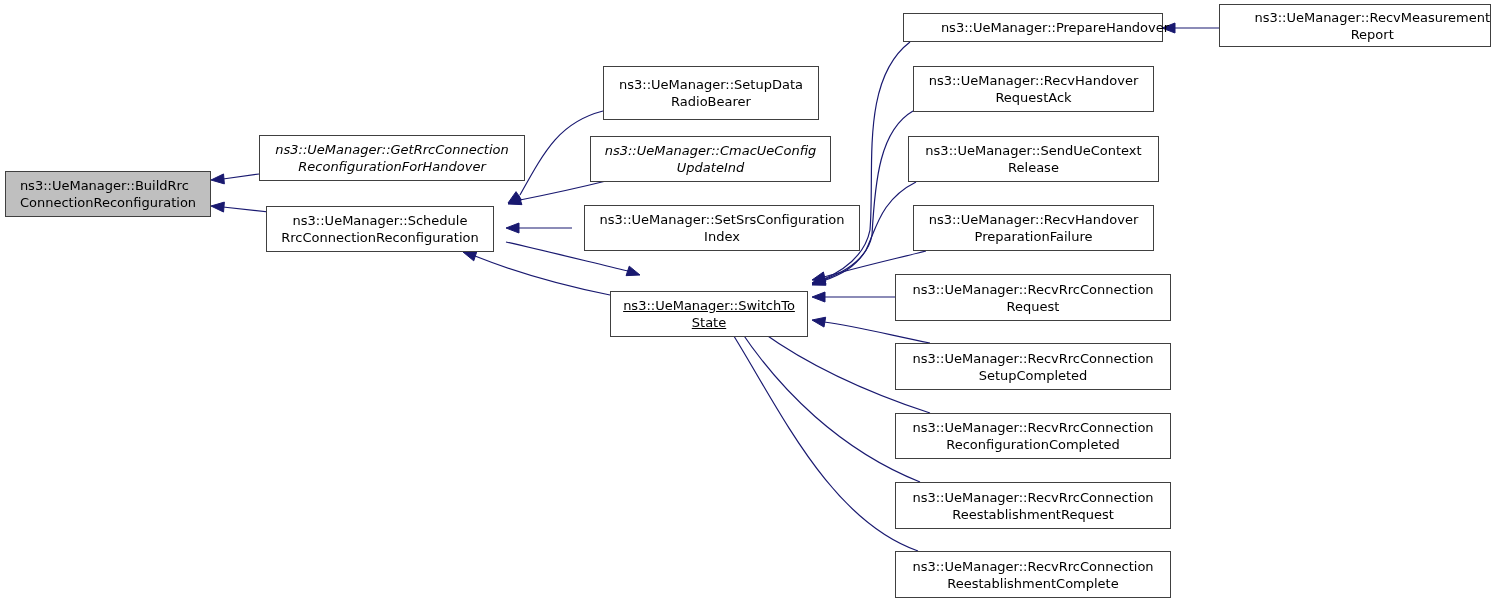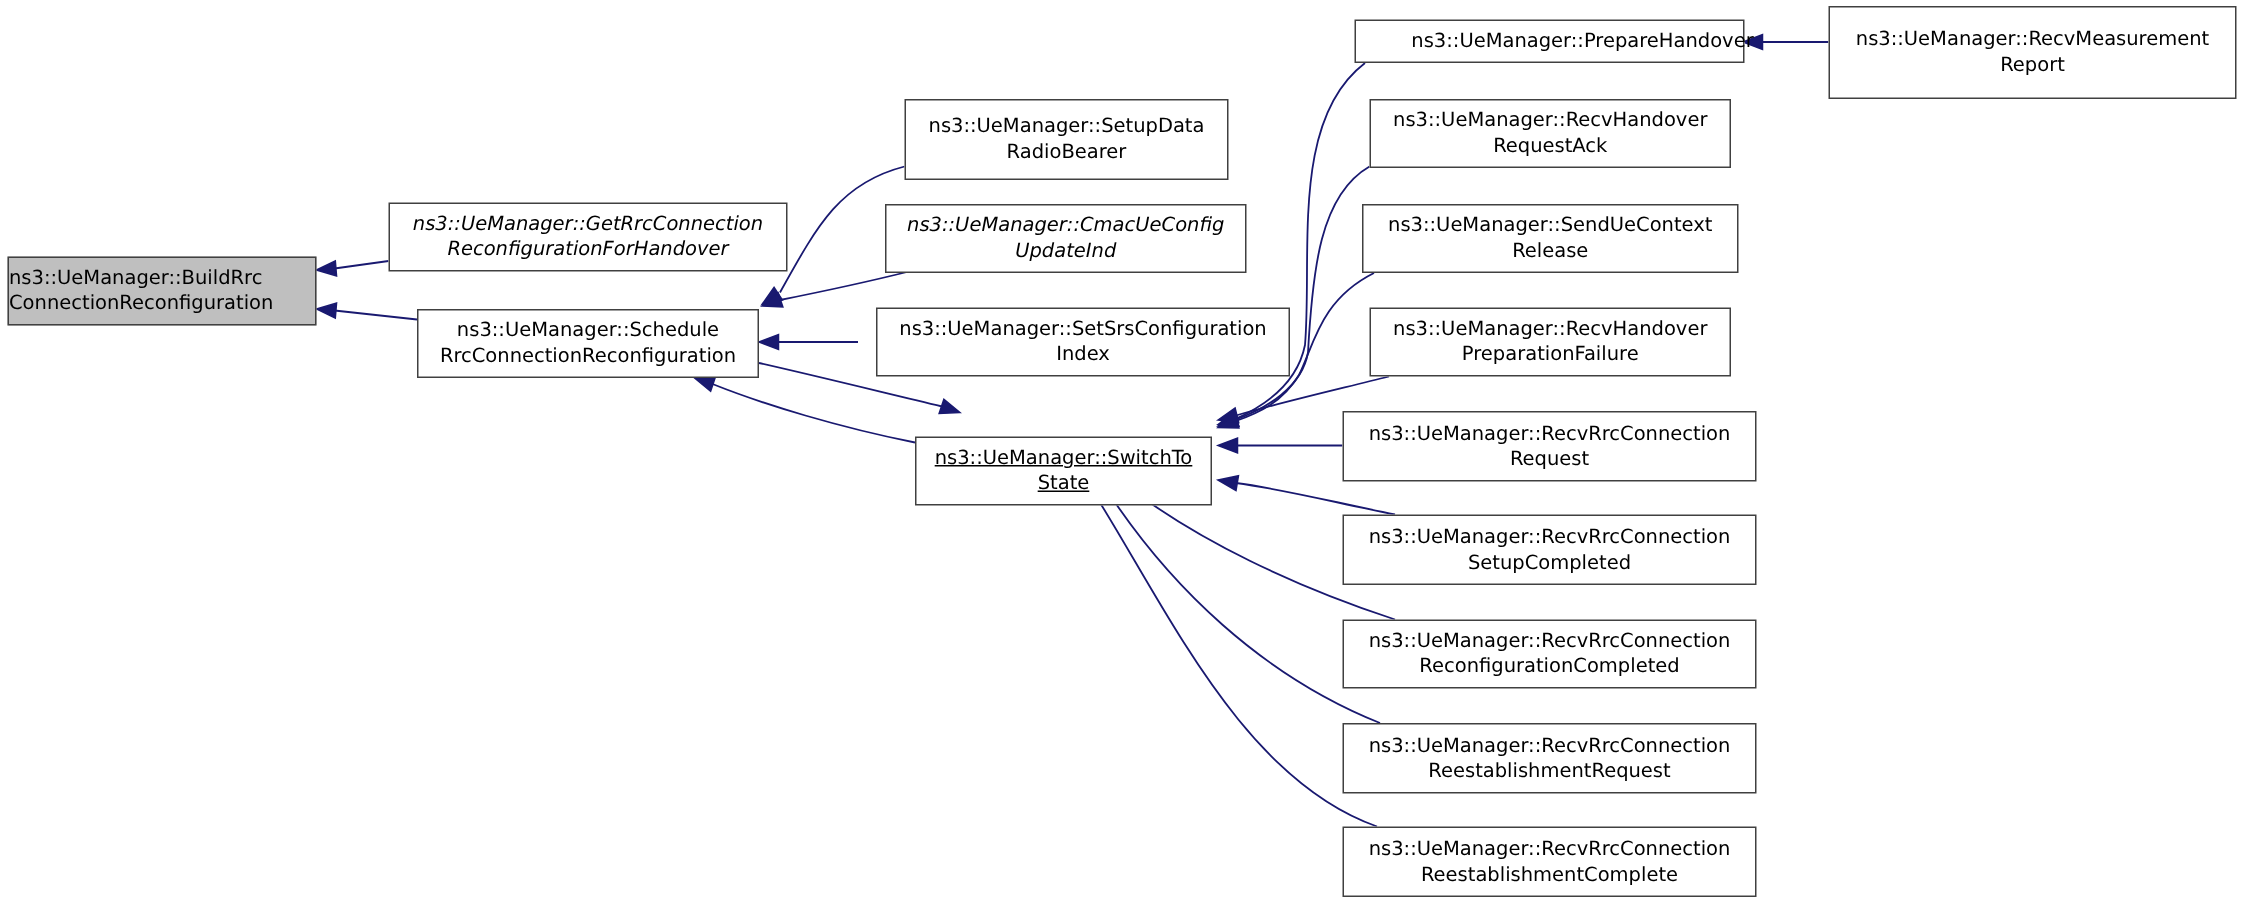--- a/index.html
+++ b/index.html
@@ -1,21 +1,21 @@
 <!DOCTYPE html>
 <html><head>
   <meta charset="utf-8">
   <style>
     html, body { margin: 0; padding: 0; background: #ffffff; }
     body { width: 1496px; height: 603px; position: relative; overflow: hidden; }
     #graph { position: absolute; left: 0; top: 0; }
     .node { position: absolute; box-sizing: border-box; border: 1px solid #404040; background: #ffffff;
             display: flex; align-items: center; justify-content: center; text-align: center;
             font-family: "DejaVu Sans", sans-serif; font-size: 13px; line-height: 17px; color: #000; }
-    .node.root { background: #bfbfbf; justify-content: flex-start; text-align: left; padding-left: 0; }
+    .node.root { background: #bfbfbf; justify-content: center; text-align: left; padding-left: 0; }
     .node span { white-space: pre; }
   </style>
 </head>
 <body>
 
 <svg id="graph" width="1496" height="603">
     <path d="M259,174 L223,179" fill="none" stroke="#191970" stroke-width="1.2"></path>
     <polygon points="211,180 223.53986745791474,173.93767997067698 224.37032225645214,183.90313755312576" fill="#191970" stroke="#191970"></polygon>
     <path d="M278,213 L223,207" fill="none" stroke="#191970" stroke-width="1.2"></path>
     <polygon points="211,206 224.37032225645214,202.09686244687424 223.53986745791474,212.06232002932302" fill="#191970" stroke="#191970"></polygon>
@@ -52,21 +52,21 @@
   </svg>
 
 <div class="node root" style="left:5px;top:171px;width:206px;height:46px;">
     <span>ns3::UeManager::BuildRrc
 ConnectionReconfiguration</span>
   </div>
 <div class="node" style="left:259px;top:135px;width:266px;height:46px;font-style:italic;">
     <span>ns3::UeManager::GetRrcConnection
 ReconfigurationForHandover</span>
   </div>
-<div class="node" style="left:278px;top:206px;width:228px;height:46px;">
+<div class="node" style="left:266px;top:206px;width:228px;height:46px;">
     <span>ns3::UeManager::Schedule
 RrcConnectionReconfiguration</span>
   </div>
 <div class="node" style="left:603px;top:66px;width:216px;height:54px;">
     <span>ns3::UeManager::SetupData
 RadioBearer</span>
   </div>
 <div class="node" style="left:590px;top:136px;width:241px;height:46px;font-style:italic;">
     <span>ns3::UeManager::CmacUeConfig
 UpdateInd</span>
@@ -75,21 +75,21 @@
     <span>ns3::UeManager::SetSrsConfiguration
 Index</span>
   </div>
 <div class="node" style="left:610px;top:291px;width:198px;height:46px;text-decoration:underline;">
     <span>ns3::UeManager::SwitchTo
 State</span>
   </div>
 <div class="node" style="left:903px;top:13px;width:260px;height:29px;padding-left:44px;">
     <span>ns3::UeManager::PrepareHandover</span>
   </div>
-<div class="node" style="left:1219px;top:4px;width:272px;height:62px;">
+<div class="node" style="left:1219px;top:4px;width:272px;height:43px;justify-content:flex-end;">
     <span>ns3::UeManager::RecvMeasurement
 Report</span>
   </div>
 <div class="node" style="left:913px;top:66px;width:241px;height:46px;">
     <span>ns3::UeManager::RecvHandover
 RequestAck</span>
   </div>
 <div class="node" style="left:908px;top:136px;width:251px;height:46px;">
     <span>ns3::UeManager::SendUeContext
 Release</span>

